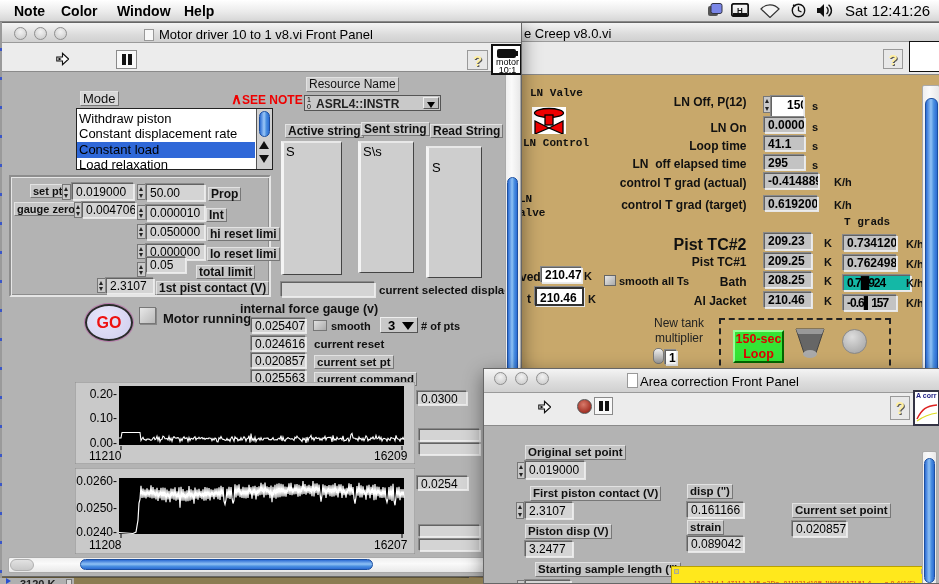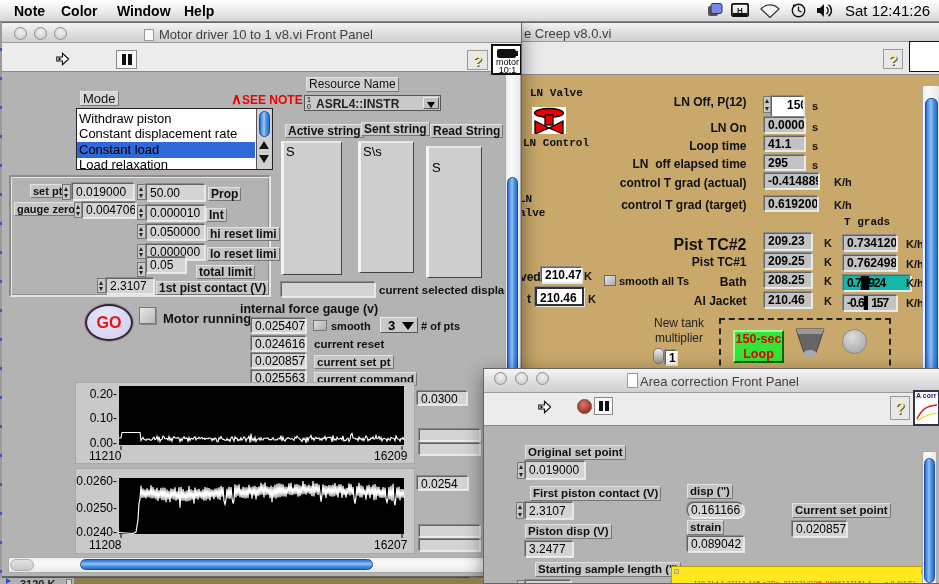--- a/index.html
+++ b/index.html
@@ -3,21 +3,21 @@
 <style>
 *{margin:0;padding:0;box-sizing:border-box;}
 html,body{width:939px;height:584px;overflow:hidden;}
 body{position:relative;background:#8b7c52;font-family:"Liberation Sans",sans-serif;}
 .abs{position:absolute;}
 
 .win{position:absolute;border:1px solid #666;box-shadow:0 6px 18px rgba(0,0,0,.45);overflow:hidden;}
 .tbar{position:absolute;left:0;right:0;top:0;background:linear-gradient(#f4f4f4,#dcdcdc 60%,#d0d0d0);border-bottom:1px solid #9a9a9a;}
 .lights{position:absolute;display:flex;gap:7px;}
 .light{width:13px;height:13px;border-radius:50%;border:1px solid #8f8f8f;background:radial-gradient(circle at 50% 35%,#f2f2f2,#c6c6c6);}
-.ttl{position:absolute;font-size:13px;color:#404040;white-space:nowrap;}
+.ttl{position:absolute;font-size:13px;color:#000000;white-space:nowrap;}
 .tools{position:absolute;left:0;right:0;background:#ececec;border-bottom:1px solid #8a8a8a;}
 
 .num{position:absolute;background:#d4d4d4;border:1px solid #636363;border-bottom-color:#ececec;border-right-color:#ececec;box-shadow:-1px -1px 0 #8a8a8a,1px 1px 0 #e6e6e6;font-size:12px;color:#000;padding:0 0 0 3px;white-space:nowrap;overflow:hidden;line-height:14px;}
 .numw{background:#fff;}
 
 .lbl{position:absolute;background:#c6c6c6;border:1px solid;border-color:#e2e2e2 #777 #777 #e2e2e2;font-size:12px;font-weight:bold;color:#111;padding:0 2px;white-space:nowrap;line-height:12px;}
 .plain{position:absolute;font-size:12px;font-weight:bold;color:#111;white-space:nowrap;}
 
 .spin{position:absolute;width:9px;background:#c9c9c9;border:1px solid #777;}
 .spin:before,.spin:after{content:"";position:absolute;left:1px;border-left:2.5px solid transparent;border-right:2.5px solid transparent;}
@@ -304,21 +304,21 @@
     <div class="num" style="left:41px;top:35px;width:60px;height:18px;line-height:17px;">0.019000</div>
     <div class="lbl" style="left:46px;top:60px;font-size:11.5px;line-height:13px;">First piston contact (V)</div>
     <div class="spin" style="left:32px;top:76px;height:17px;width:8px;"></div>
     <div class="num" style="left:41px;top:76px;width:48px;height:17px;line-height:16px;">2.3107</div>
     <div class="lbl" style="left:41px;top:98px;font-size:11.5px;line-height:13px;">Piston disp (V)</div>
     <div class="num" style="left:41px;top:115px;width:48px;height:16px;">3.2477</div>
     <div class="lbl" style="left:51px;top:136px;font-size:11.5px;line-height:13px;">Starting sample length (")</div>
     <div class="spin" style="left:33px;top:154px;height:16px;width:8px;"></div>
     <div class="num" style="left:41px;top:154px;width:46px;height:16px;">1.810</div>
     <div class="lbl" style="left:203px;top:58px;font-size:11.5px;line-height:13px;">disp (")</div>
-    <div class="num" style="left:203px;top:76px;width:57px;height:16px;border-radius:7px;">0.161166</div>
+    <div class="num" style="left:203px;top:76px;width:57px;height:16px;">0.161166</div>
     <div class="lbl" style="left:203px;top:94px;font-size:11.5px;line-height:13px;">strain</div>
     <div class="num" style="left:203px;top:110px;width:57px;height:16px;">0.089042</div>
     <div class="lbl" style="left:308px;top:77px;font-size:11.5px;line-height:13px;">Current set point</div>
     <div class="num" style="left:308px;top:95px;width:55px;height:16px;">0.020857</div>
     <div class="abs" style="left:187px;top:140px;width:259px;height:19px;background:#ffe81c;border:1px solid #b8a000;">
       <div class="abs" style="left:2px;top:2px;width:5px;height:5px;background:#e8d430;border:1px solid #aa9;"></div>
       <div class="abs" style="right:3px;top:2px;width:5px;height:5px;background:#e8d430;border:1px solid #aa9;"></div>
       <div class="abs" style="left:22px;top:13px;font-size:6px;color:#c22;white-space:nowrap;letter-spacing:.5px;">110.21d 1.4711A.14B =2D= .011021d10B JW661A7181.4 &nbsp;&nbsp;&nbsp;&nbsp; = 0.4(1/F)</div>
     </div>
     <div class="sbtrack" style="left:438px;top:25px;width:15px;height:134px;"></div>

